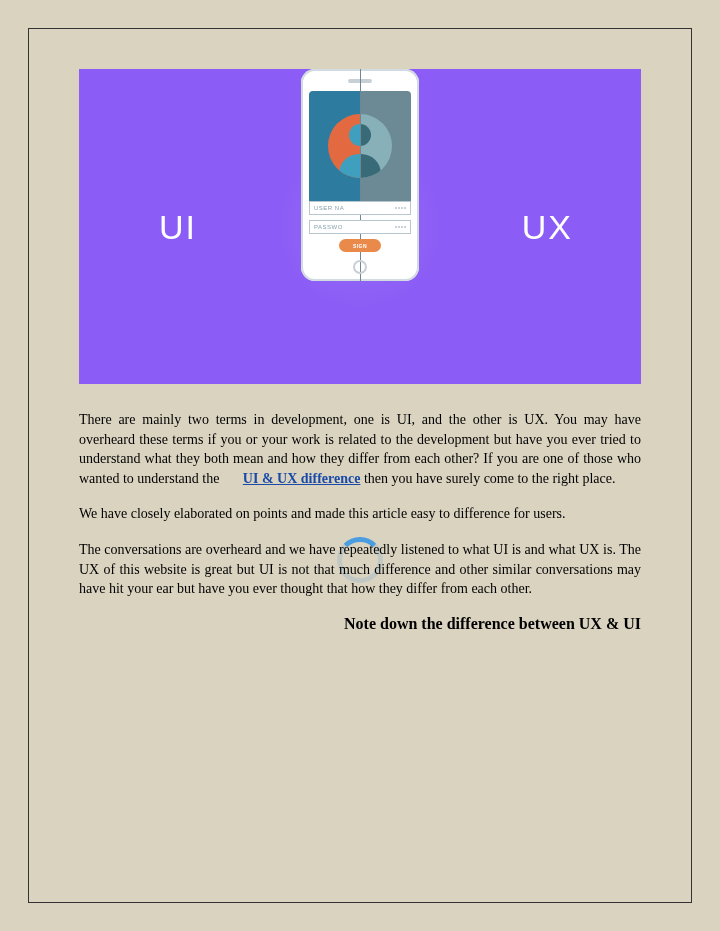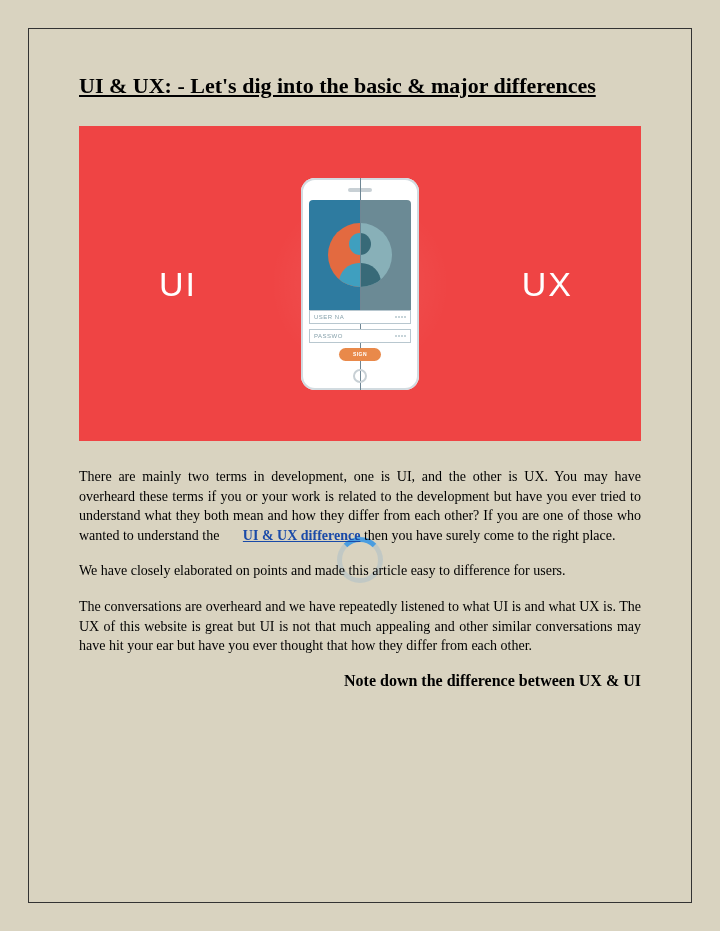--- a/index.html
+++ b/index.html
@@ -23,25 +23,25 @@
       font-weight: bold;
       text-decoration: underline;
       line-height: 1.5;
       text-align: justify;
       margin-bottom: 24px;
       color: #000;
     }
     .hero {
       width: 100%;
       height: 315px;
-      background: #ef4444;
+      background: #8b5cf6;
       position: relative;
       margin-bottom: 26px;
       display: flex;
-      align-items: center;
+      align-items: flex-start;
       justify-content: center;
     }
     .hero-label-left, .hero-label-right {
       color: #fff;
       font-family: Arial, sans-serif;
       font-size: 34px;
       font-weight: 300;
       letter-spacing: 2px;
       position: absolute;
       top: 50%;
@@ -139,21 +139,20 @@
       font-weight: bold;
       color: #000;
       text-align: right;
     }
   </style>
 </head>
 <body>
 
 <div class="page-border">
 
-  <h1 class="title">UI &amp; UX: - Let's dig into the basic &amp; major differences</h1>
 
   <div class="hero">
     <div class="hero-aura"></div>
     <span class="hero-label-left">UI</span>
     <span class="hero-label-right">UX</span>
     <div class="phone">
       <div class="phone-speaker"></div>
       <div class="phone-screen">
         <div class="avatar-circle">
           <div class="avatar-head"></div>
@@ -187,17 +186,17 @@
   </div>
 
   <div class="spinner"></div>
 
   <p class="para">
     <span>There are mainly two terms in development, one is UI, and the other is UX. You may have overheard these terms if you or your work is related to the development but have you ever tried to understand what they both mean and how they differ from each other? If you are one of those who wanted to understand the </span><a href="#" class="inline-link">UI &amp; UX difference</a><span> then you have surely come to the right place.</span>
   </p>
 
   <p class="para">We have closely elaborated on points and made this article easy to difference for users.</p>
 
-  <p class="para">The conversations are overheard and we have repeatedly listened to what UI is and what UX is. The UX of this website is great but UI is not that much appealing and other similar conversations may have hit your ear but have you ever thought that how they differ from each other.</p>
+  <p class="para">The conversations are overheard and we have repeatedly listened to what UI is and what UX is. The UX of this website is great but UI is not that much difference and other similar conversations may have hit your ear but have you ever thought that how they differ from each other.</p>
 
   <p class="subheading">Note down the difference between UX &amp; UI</p>
 
 </div>
 
 </body></html>

